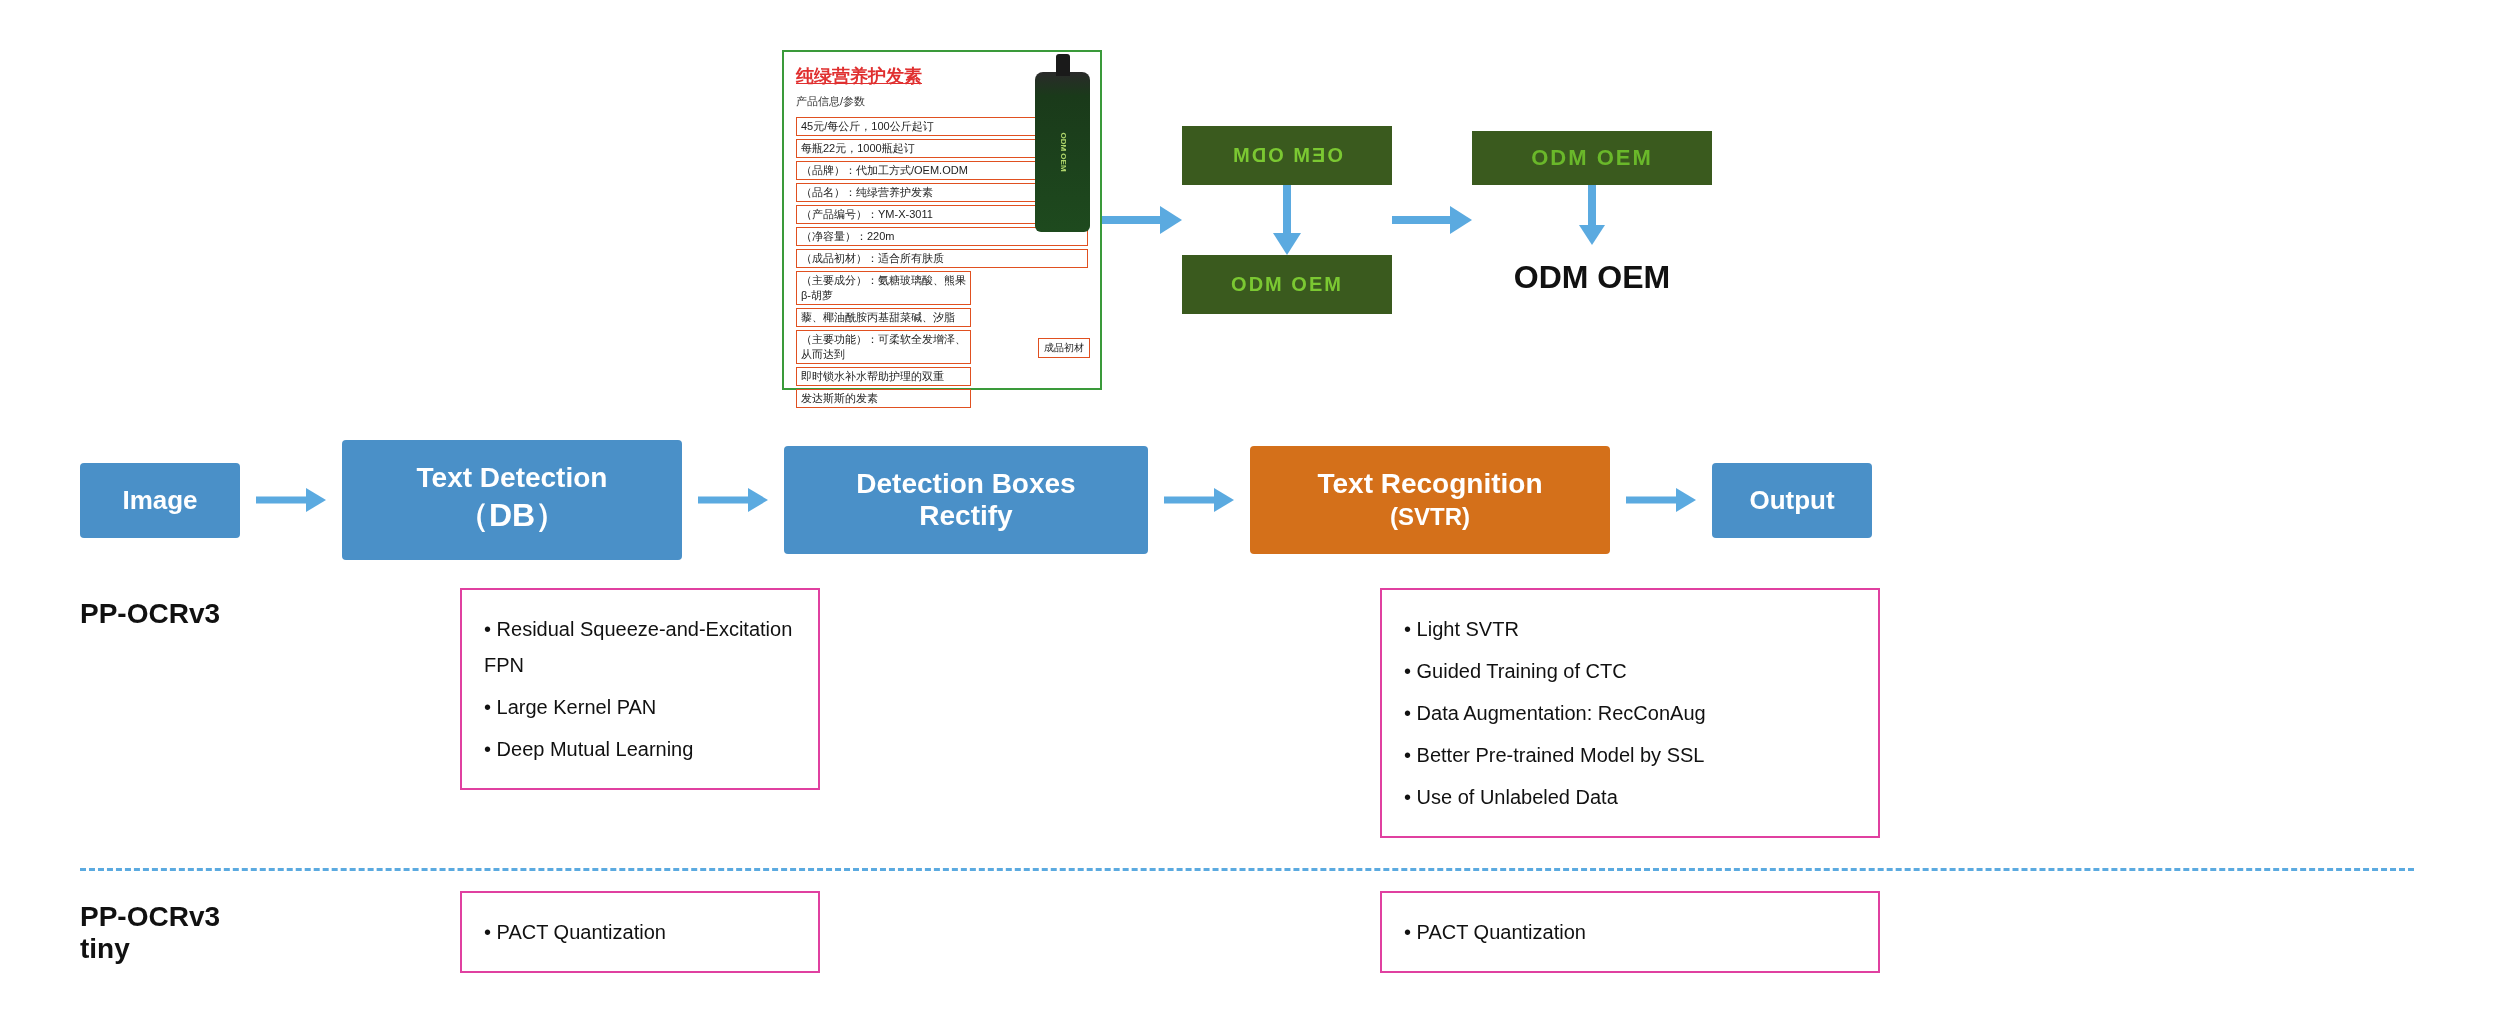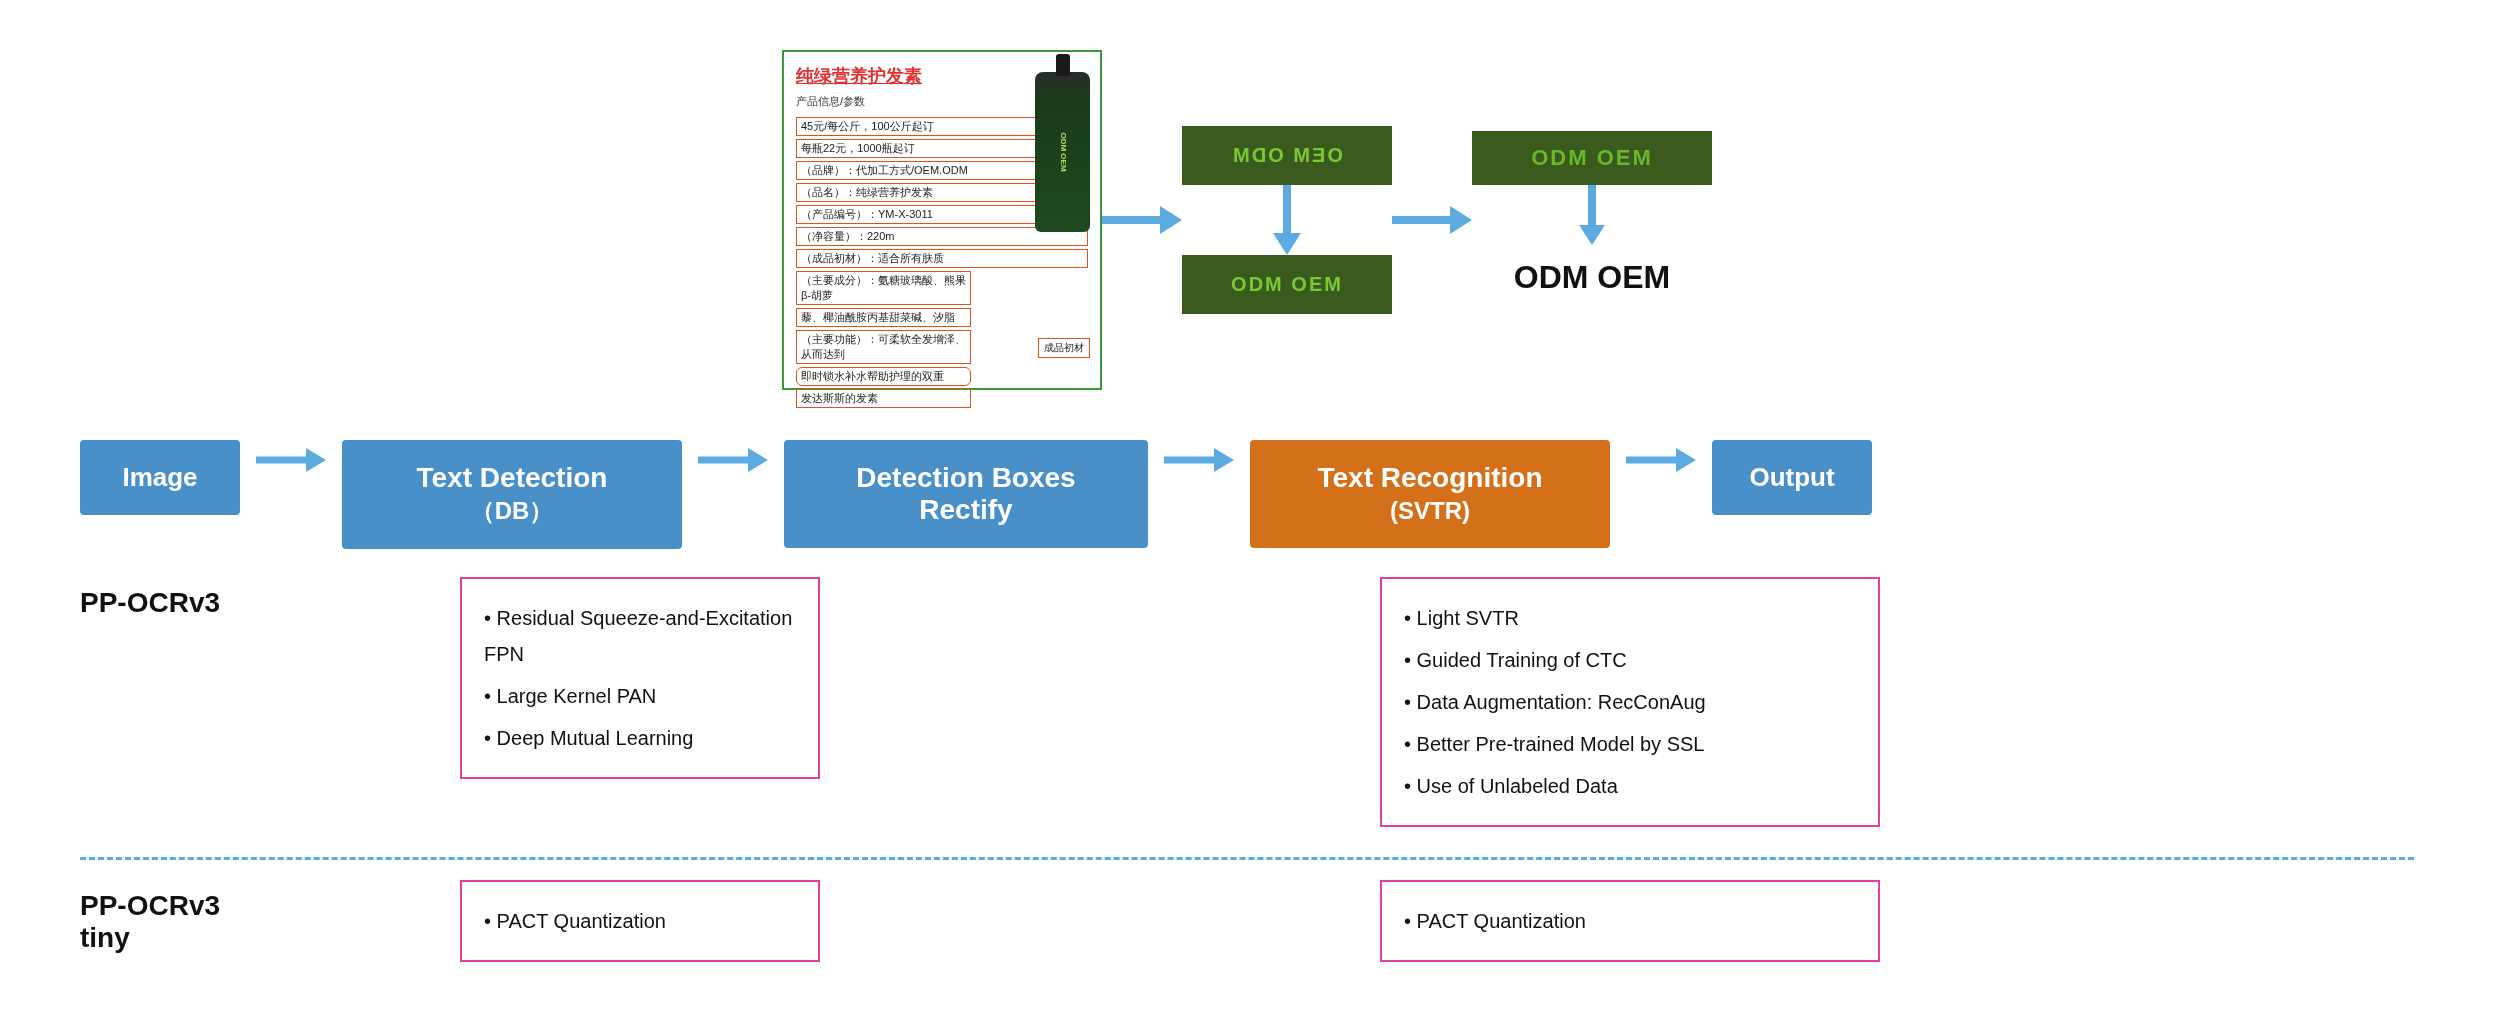--- a/index.html
+++ b/index.html
@@ -207,21 +207,21 @@
       bottom: 0;
       transform: translateX(-50%);
       border-top: 20px solid #5baae0;
       border-left: 13px solid transparent;
       border-right: 13px solid transparent;
     }
 
     
     .pipeline-row {
       display: flex;
-      align-items: flex-start;
+      align-items: center;
       gap: 16px;
       margin-bottom: 28px;
       padding: 0 40px;
     }
 
     .pipeline-box {
       background: #4a90c8;
       color: #ffffff;
       font-size: 28px;
       font-weight: bold;
@@ -328,21 +328,21 @@
       <span class="product-line">45元/每公斤，100公斤起订</span>
       <span class="product-line">每瓶22元，1000瓶起订</span>
       <span class="product-line">（品牌）：代加工方式/OEM.ODM</span>
       <span class="product-line">（品名）：纯绿营养护发素</span>
       <span class="product-line">（产品编号）：YM-X-3011</span>
       <span class="product-line">（净容量）：220m</span>
       <span class="product-line">（成品初材）：适合所有肤质</span>
       <span class="product-line" style="width:60%;">（主要成分）：氨糖玻璃酸、熊果β-胡萝</span>
       <span class="product-line" style="width:60%;">藜、椰油酰胺丙基甜菜碱、汐脂</span>
       <span class="product-line" style="width:60%;">（主要功能）：可柔软全发增泽、从而达到</span>
-      <span class="product-line" style="width:60%;border-radius:6px;">即时锁水补水帮助护理的双重</span>
+      <span class="product-line" style="width:60%;">即时锁水补水帮助护理的双重</span>
       <span class="product-line" style="width:60%;">发达斯斯的发素</span>
       <div class="product-bottle"></div>
       <div class="product-tag">成品初材</div>
     </div>
 
     <div class="arrow-right"></div>
 
     <div class="odm-column-with-arrows">
 
       <div style="background:#3a5a1e; color:#7bc832; font-size:20px; font-weight:bold; padding:18px 24px; width:210px; text-align:center; letter-spacing:2px; transform: scaleX(-1);">OEM ODM</div>
@@ -362,21 +362,21 @@
 
   <div class="pipeline-row">
 
     <div class="pipeline-box pipeline-box-small">
       <span>Image</span>
     </div>
 
     <div class="pipeline-arrow"></div>
 
     <div class="pipeline-box pipeline-box-medium">
-      <span>Text Detection<br><span style="font-size:24px;">（DB）</span></span>
+      <span>Text Detection<br><span style="font-size:32px;">（DB）</span></span>
     </div>
 
     <div class="pipeline-arrow"></div>
 
     <div class="pipeline-box" style="width:364px;">
       <span>Detection Boxes Rectify</span>
     </div>
 
     <div class="pipeline-arrow"></div>
 

